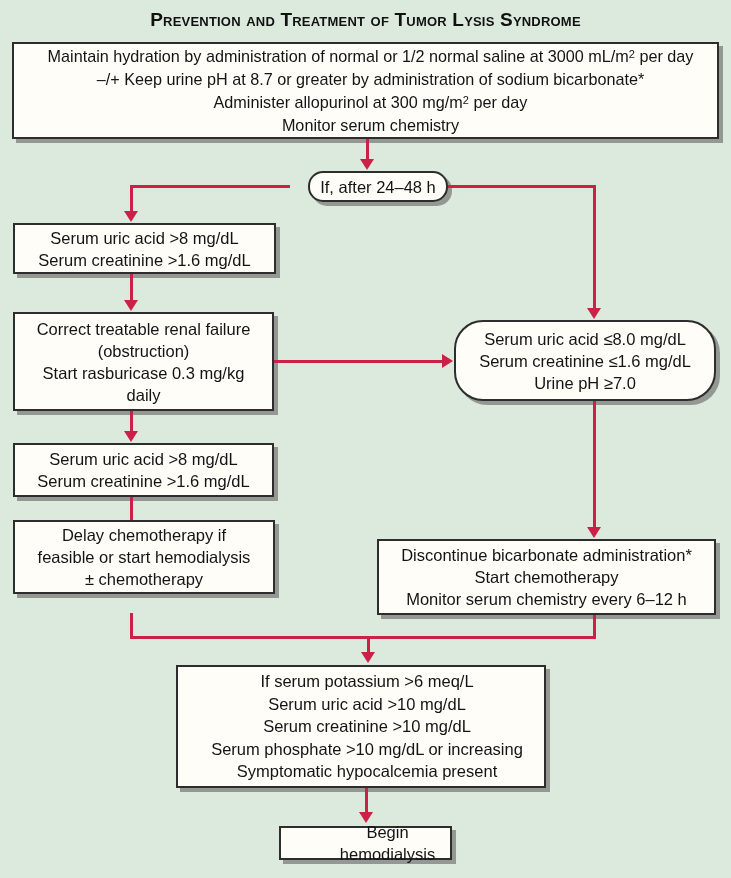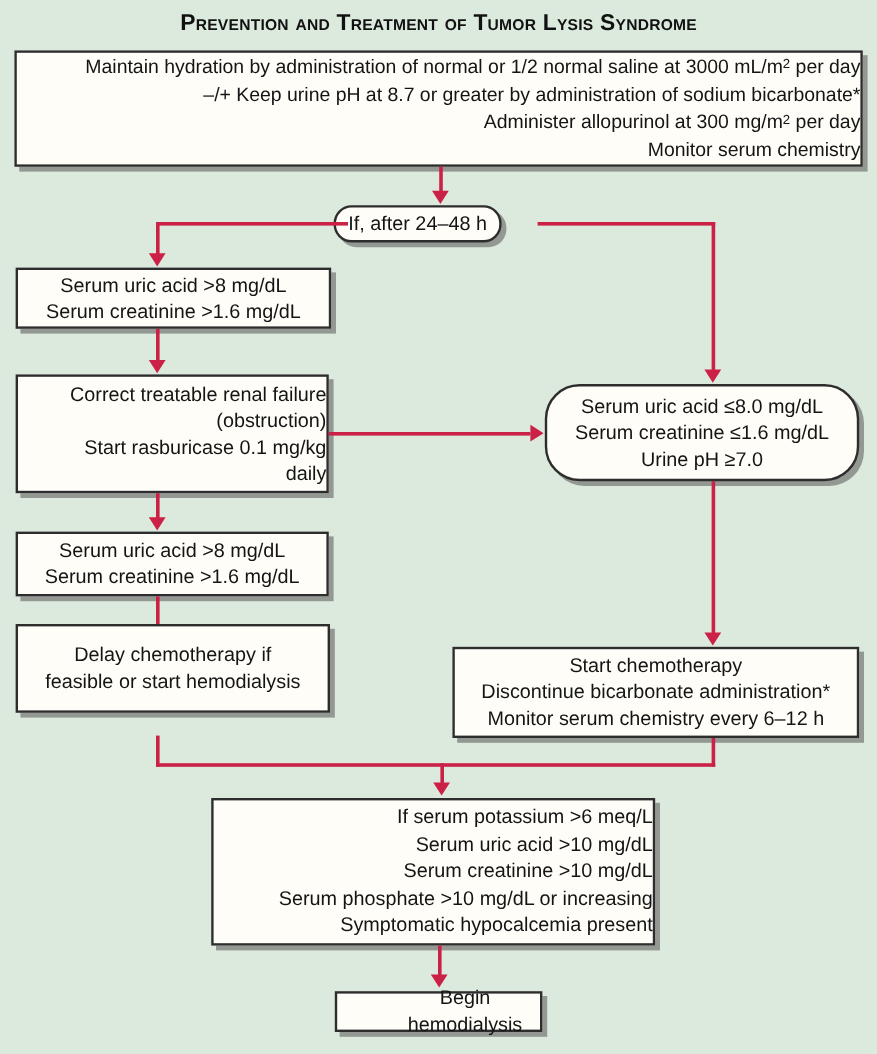--- a/index.html
+++ b/index.html
@@ -21,21 +21,21 @@
   }
   .box{
     position:absolute;box-sizing:border-box;
     background:#fefdf8;
     border:2px solid #2d2d2d;
     box-shadow:4px 4px 0 #939893;
     display:flex;flex-direction:column;justify-content:center;
     text-align:center;
     font-size:16.5px;line-height:22px;
   }
-  .box.align-left{text-align:right;}
+  .box.align-left{text-align:center;}
   .tl{white-space:nowrap;}
   #box-hydration{line-height:23px;font-size:16.2px;padding-left:10px;}
   #box-criteria{padding-left:12px;line-height:22.5px;}
   sup{font-size:11px;line-height:0;vertical-align:4px;}
   .hline{position:absolute;height:3px;background:#cc2147;}
   .vline{position:absolute;width:3px;background:#cc2147;}
   .arr-down{
     position:absolute;width:0;height:0;
     border-left:7px solid transparent;border-right:7px solid transparent;
     border-top:11px solid #cc2147;
@@ -56,81 +56,82 @@
   <div class="box align-left" id="box-hydration" style="left:12px;top:42px;width:707px;height:97px;">
     <div class="tl"><span>Maintain hydration by administration of normal or 1/2 normal saline at 3000 mL/m</span><sup>2</sup><span> per day</span></div>
     <div class="tl">–/+ Keep urine pH at 8.7 or greater by administration of sodium bicarbonate*</div>
     <div class="tl"><span>Administer allopurinol at 300 mg/m</span><sup>2</sup><span> per day</span></div>
     <div class="tl">Monitor serum chemistry</div>
   </div>
 
   <div class="vline" style="left:366px;top:139px;height:21px;"></div>
   <div class="arr-down" style="left:360px;top:159px;"></div>
 
-  <div class="box" style="left:278px;top:171px;width:140px;height:31px;border-radius:15px;">
+  <div class="box" style="left:308px;top:171px;width:140px;height:31px;border-radius:15px;">
     <div>If, after 24–48 h</div>
   </div>
 
   <div class="hline" style="left:131px;top:185px;width:159px;"></div>
   <div class="hline" style="left:448px;top:185px;width:148px;"></div>
 
   <div class="vline" style="left:130px;top:185px;height:27px;"></div>
   <div class="arr-down" style="left:124px;top:211px;"></div>
 
   <div class="box" style="left:13px;top:223px;width:263px;height:51px;">
     <div>Serum uric acid &gt;8 mg/dL</div>
     <div>Serum creatinine &gt;1.6 mg/dL</div>
   </div>
 
   <div class="vline" style="left:130px;top:274px;height:27px;"></div>
   <div class="arr-down" style="left:124px;top:300px;"></div>
 
-  <div class="box" style="left:13px;top:312px;width:261px;height:99px;text-align:right;">
+  <div class="box" style="left:13px;top:312px;width:261px;height:99px;">
     <div>Correct treatable renal failure</div>
     <div>(obstruction)</div>
-    <div>Start rasburicase 0.1 mg/kg</div>
+    <div>Start rasburicase 0.3 mg/kg</div>
     <div>daily</div>
   </div>
 
   <div class="hline" style="left:274px;top:360px;width:168px;"></div>
   <div class="arr-right" style="left:442px;top:354px;"></div>
 
   <div class="vline" style="left:130px;top:411px;height:21px;"></div>
   <div class="arr-down" style="left:124px;top:431px;"></div>
 
   <div class="box" style="left:13px;top:443px;width:261px;height:54px;">
     <div>Serum uric acid &gt;8 mg/dL</div>
     <div>Serum creatinine &gt;1.6 mg/dL</div>
   </div>
 
   <div class="vline" style="left:130px;top:497px;height:31px;"></div>
   <div class="arr-down" style="left:124px;top:527px;"></div>
 
   <div class="box" style="left:13px;top:520px;width:262px;height:74px;">
     <div>Delay chemotherapy if</div>
     <div>feasible or start hemodialysis</div>
+    <div>± chemotherapy</div>
   </div>
 
   <div class="vline" style="left:130px;top:613px;height:26px;"></div>
 
   <div class="vline" style="left:593px;top:185px;height:124px;"></div>
   <div class="arr-down" style="left:587px;top:308px;"></div>
 
   <div class="box" style="left:454px;top:320px;width:262px;height:81px;border-radius:29px;">
     <div>Serum uric acid ≤8.0 mg/dL</div>
     <div>Serum creatinine ≤1.6 mg/dL</div>
     <div>Urine pH ≥7.0</div>
   </div>
 
   <div class="vline" style="left:593px;top:401px;height:127px;"></div>
   <div class="arr-down" style="left:587px;top:527px;"></div>
 
   <div class="box" style="left:377px;top:539px;width:339px;height:76px;">
+    <div>Discontinue bicarbonate administration*</div>
     <div>Start chemotherapy</div>
-    <div>Discontinue bicarbonate administration*</div>
     <div>Monitor serum chemistry every 6–12 h</div>
   </div>
 
   <div class="vline" style="left:593px;top:615px;height:24px;"></div>
 
   <div class="hline" style="left:130px;top:636px;width:466px;"></div>
   <div class="vline" style="left:367px;top:636px;height:17px;"></div>
   <div class="arr-down" style="left:361px;top:652px;"></div>
 
   <div class="box align-left" id="box-criteria" style="left:176px;top:665px;width:370px;height:123px;">

